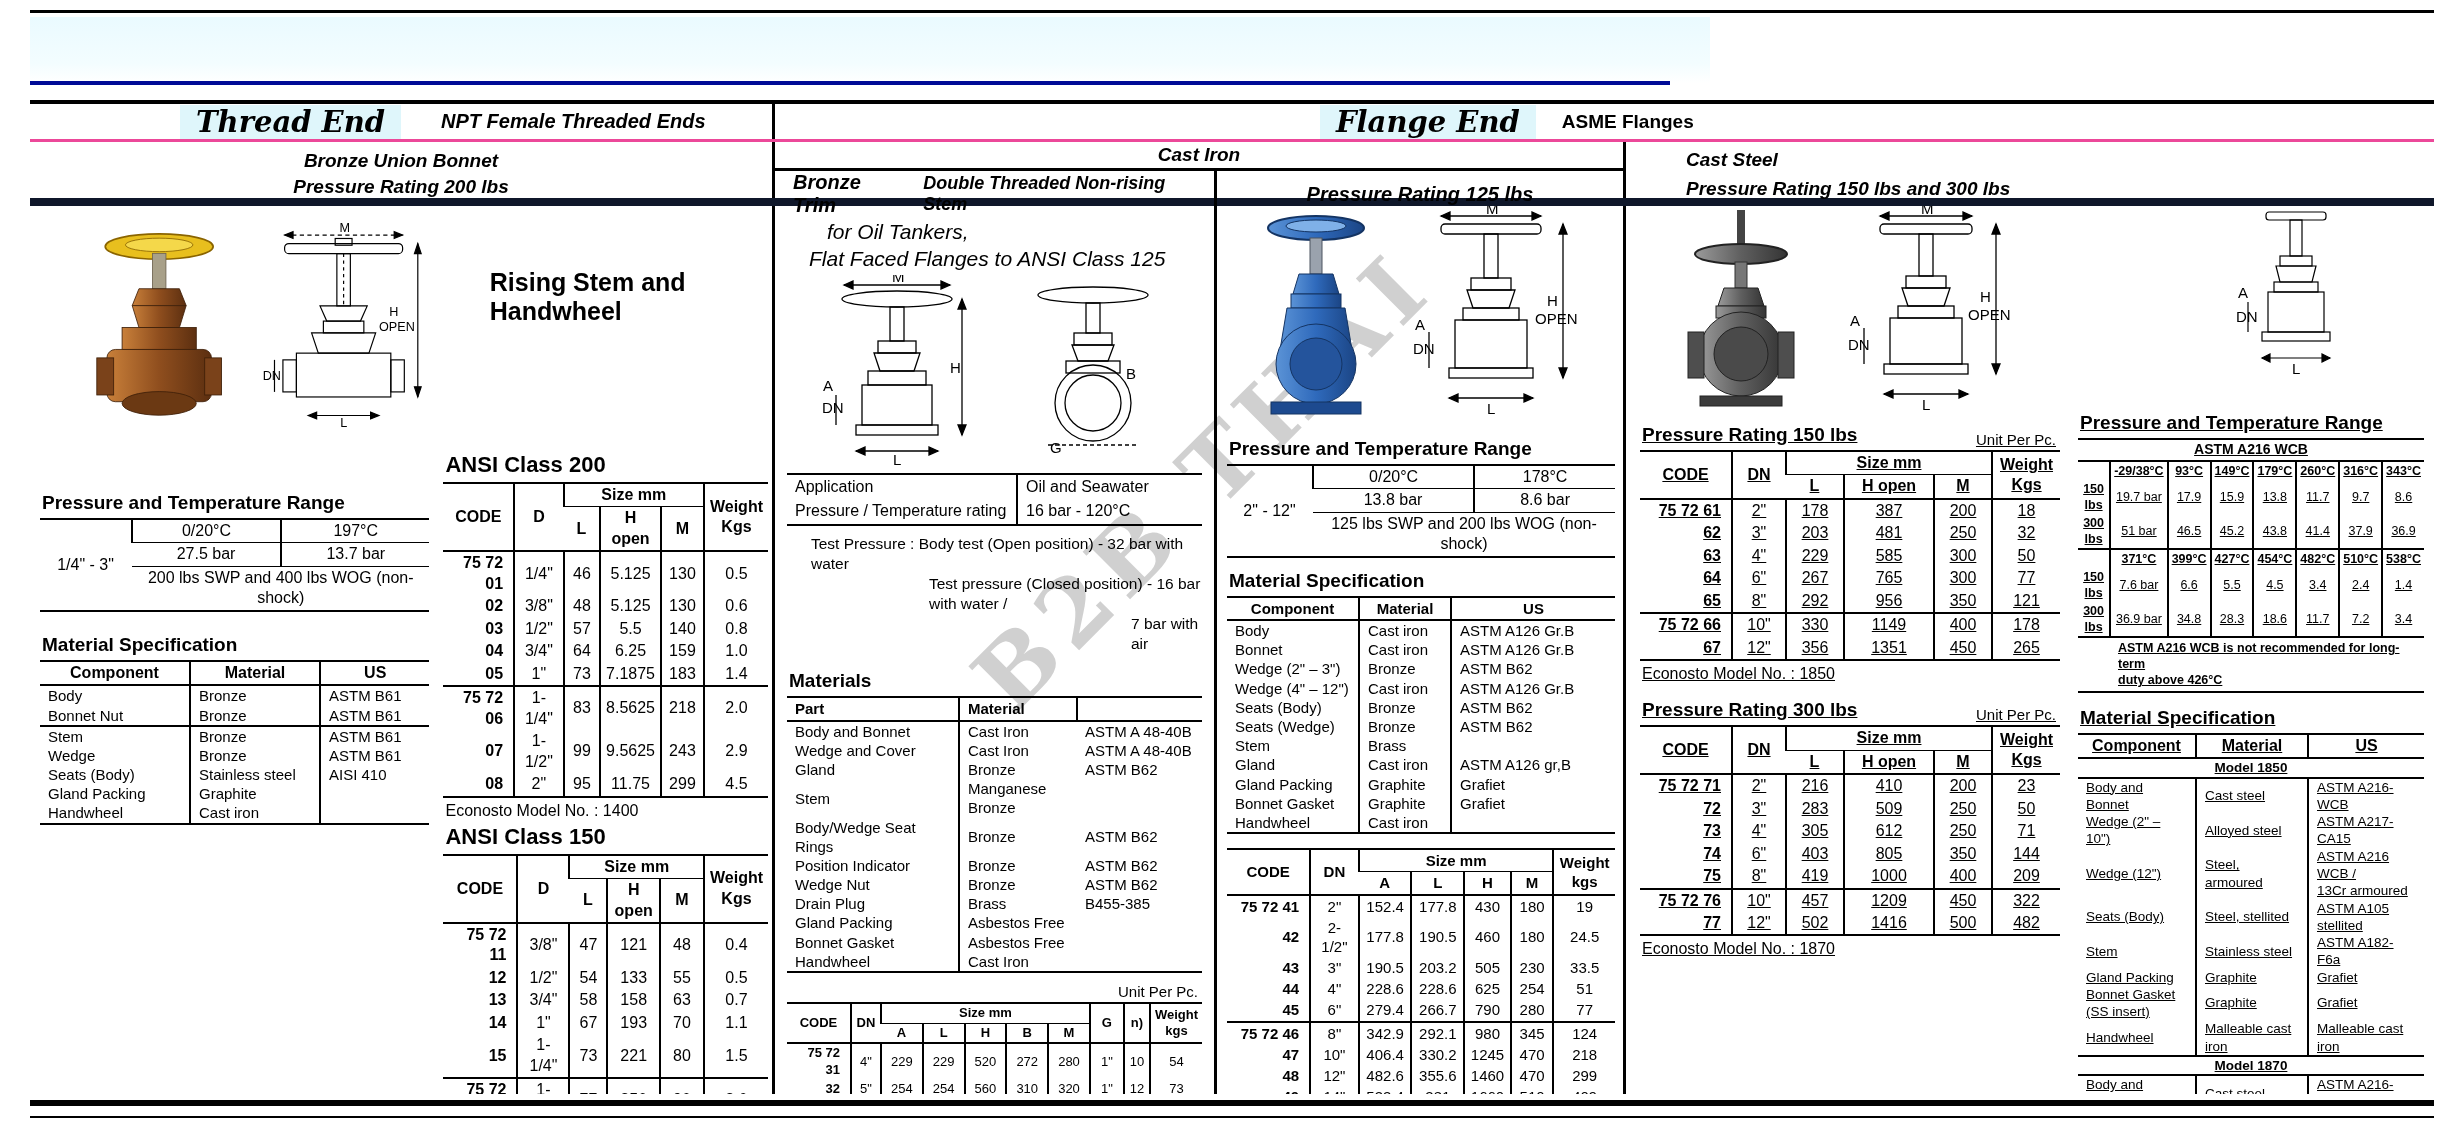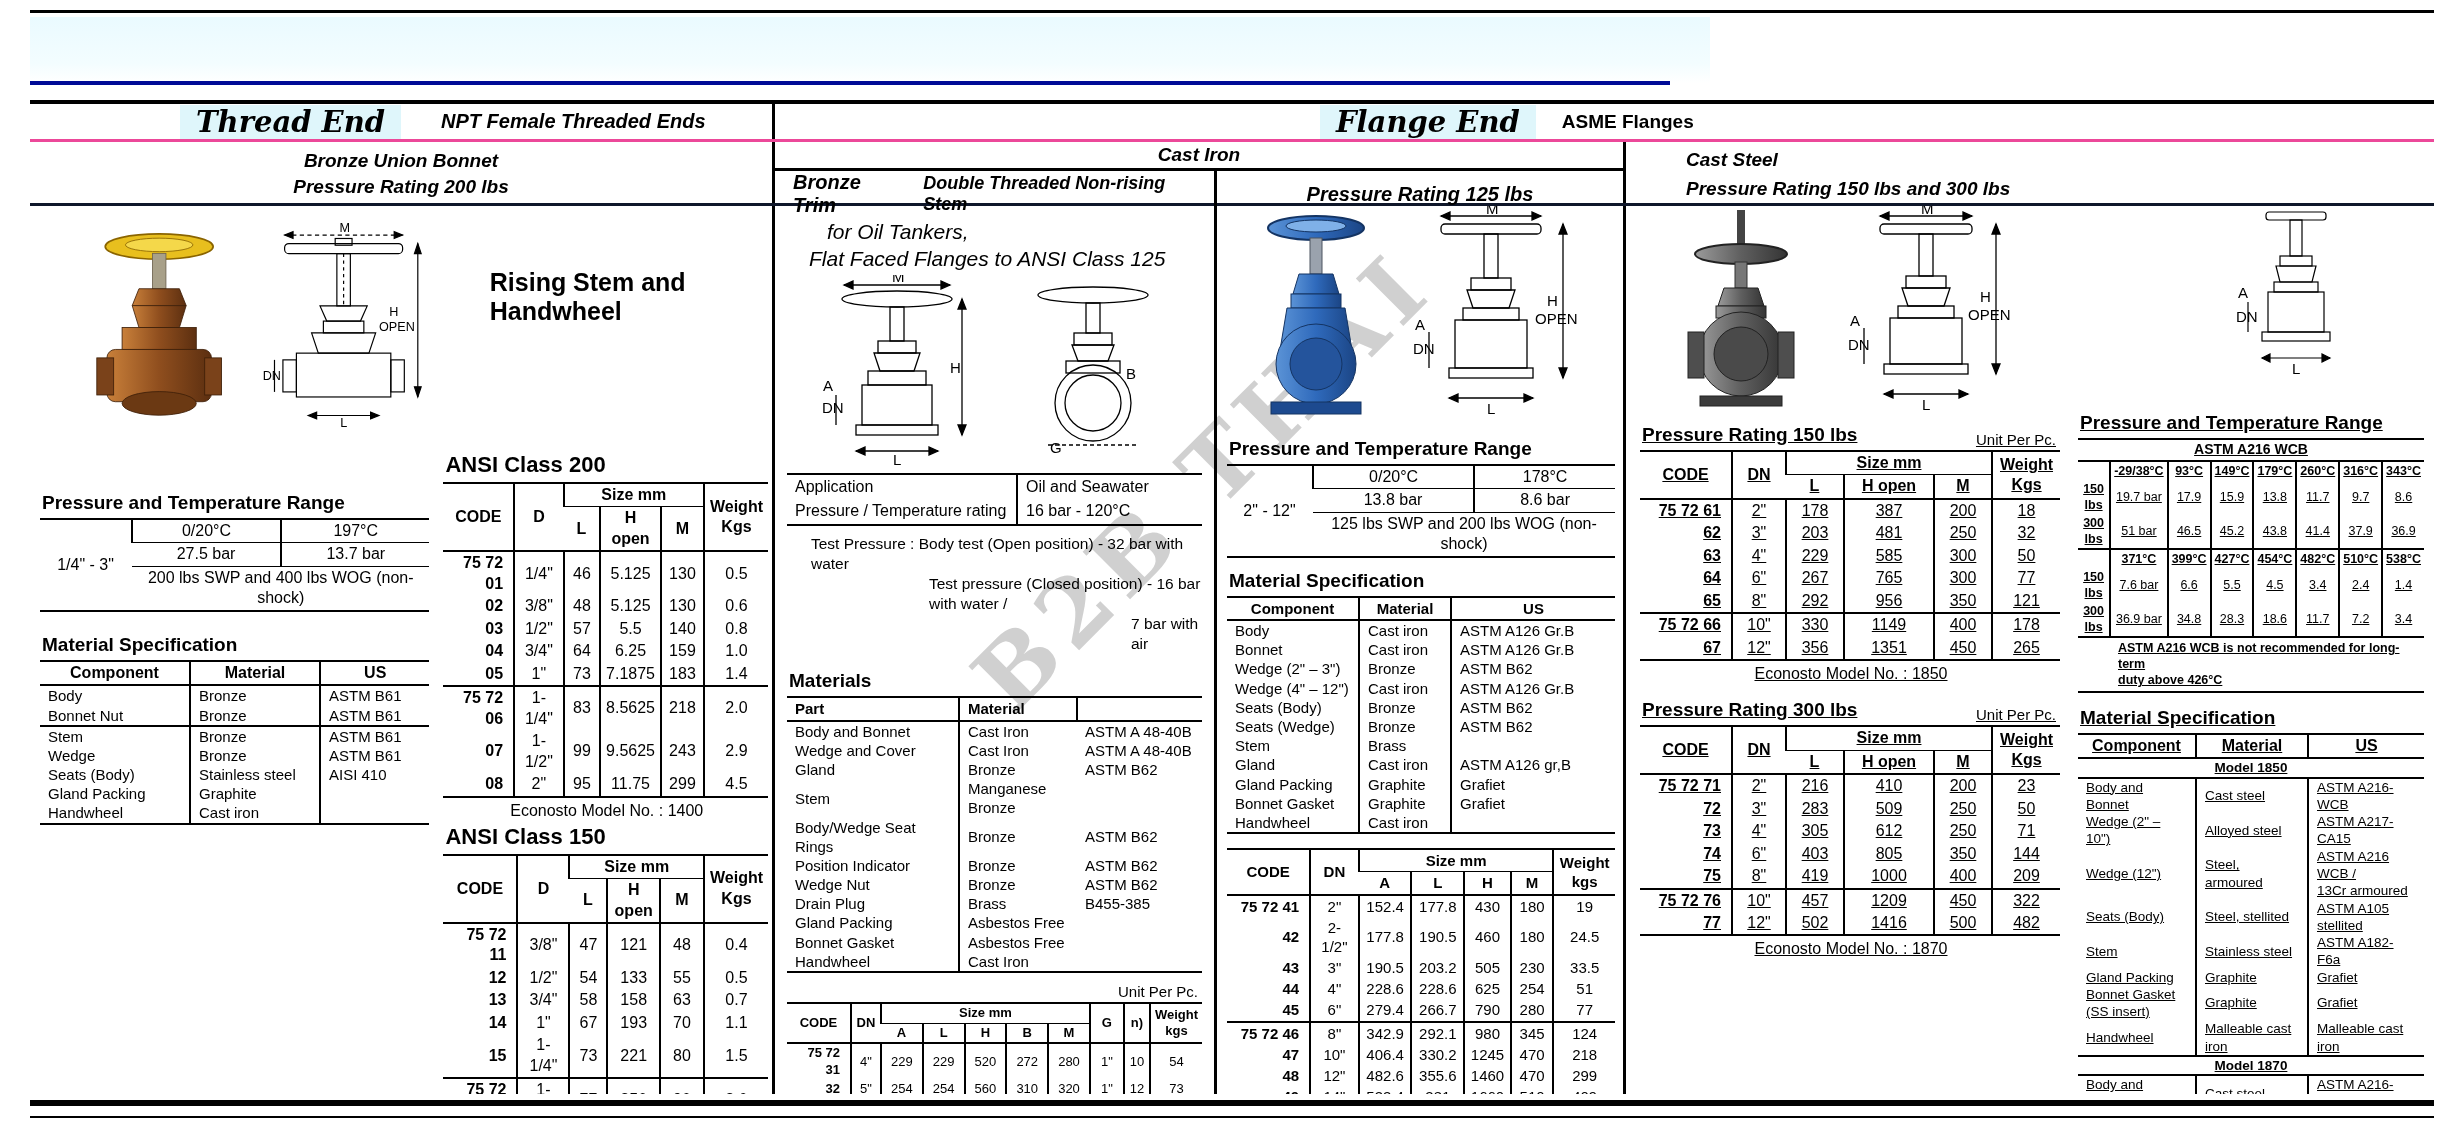--- a/index.html
+++ b/index.html
@@ -12,40 +12,40 @@
   .title { position:absolute; left:34px; top:10px; font-size:44px; font-weight:bold; font-style:italic; letter-spacing:1px; }
   .title-underline { position:absolute; left:0; bottom:-2px; width:1640px; height:4px; background:#000a96; }
   .frame { position:absolute; top:100px; left:30px; width:2404px; height:1000px; }
   .hrow1 { display:flex; height:42px; border-top:4px solid #000; border-bottom:3px solid #ec4899; }
   .hrow1 .hl { width:742px; display:flex; align-items:center; padding-left:150px; gap:40px; }
   .hrow1 .hr { flex:1; border-left:3px solid #000; display:flex; align-items:center; padding-left:545px; gap:26px; }
   .script-label { font-family:"DejaVu Serif", serif; font-style:italic; font-weight:bold; font-size:29px;
                   background:#dff6fb; padding:0 16px; }
   .hsub { font-size:20px; font-weight:bold; font-style:italic; }
   .hsub2 { font-size:19px; font-weight:bold; }
-  .hrow2 { display:flex; height:64px; border-bottom:3px solid #0f172a; }
+  .hrow2 { display:flex; height:64px; border-bottom:8px solid #0f172a; }
   .hrow2 .c1 { width:742px; text-align:center; font-weight:bold; font-style:italic; font-size:19px; padding-top:6px; line-height:1.35; }
   .hrow2 .c23 { width:851px; border-left:3px solid #000; display:flex; flex-direction:column; }
   .ci-label { text-align:center; font-weight:bold; font-style:italic; font-size:19px; border-bottom:3px solid #000; padding:2px 0; }
   .ci-sub { flex:1; display:flex; }
   .ci-sub .c2h { width:442px; border-right:3px solid #000; display:flex; align-items:center; padding-left:18px; gap:14px; }
   .ci-sub .c3h { flex:1; display:flex; align-items:center; justify-content:center; }
   .bt1 { font-weight:bold; font-style:italic; font-size:20px; }
   .bt2 { font-weight:bold; font-style:italic; font-size:18px; }
   .hrow2 .c4h { flex:1; border-left:3px solid #000; padding:4px 0 0 60px; font-weight:bold; font-style:italic; font-size:19px; line-height:1.5; }
   .cols { display:flex; height:888px; }
   .col { overflow:hidden; }
   .col1 { width:742px; }
   .col2 { width:442px; border-left:3px solid #000; padding:4px 12px 0 12px; }
   .col3 { width:409px; border-left:3px solid #000; padding:0 8px 0 10px; }
   .col4 { flex:1; border-left:3px solid #000; padding:0 10px 0 14px; }
   .imgrow { display:flex; align-items:flex-start; }
   .h1 { font-weight:bold; font-size:19px; margin:6px 0 4px 2px; }
   .h2 { font-weight:bold; font-size:22px; margin:4px 0 4px 2px; }
-  .model { font-size:16px; margin:4px 0 2px 2px;text-align:center; }
+  .model { font-size:16px; margin:4px 0 2px 2px; }
   .unit { text-align:right; font-size:15px; margin:2px 4px 2px 0; }
   
   table.dt { border-collapse:collapse; border-top:2px solid #000; border-bottom:2px solid #000; width:100%; }
   .dt th, .dt td { border-left:2px solid #000; padding:1px 5px; text-align:center; font-size:16px; line-height:1.28; white-space:pre-line; }
   .dt th:first-child, .dt td:first-child { border-left:none; }
   .dt thead th { border-bottom:2px solid #000; font-weight:bold; }
   .dt thead .sizemm { border-bottom:1.5px solid #000; }
   .dt tbody tr.heavy td { border-top:2px solid #000; }
   .codes td:first-child { font-weight:bold; text-align:right; padding-right:10px; }
   

